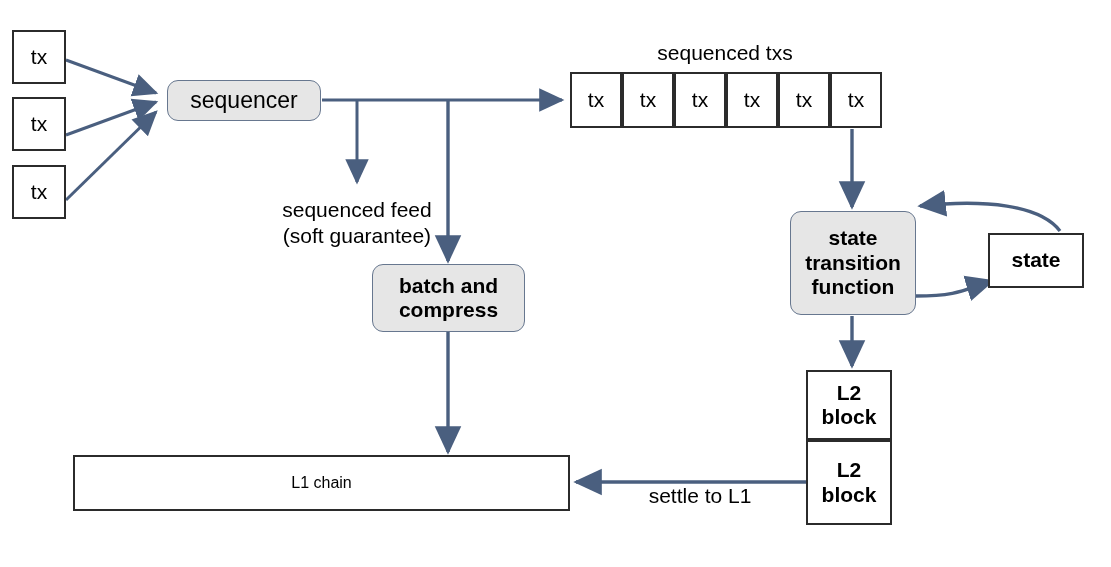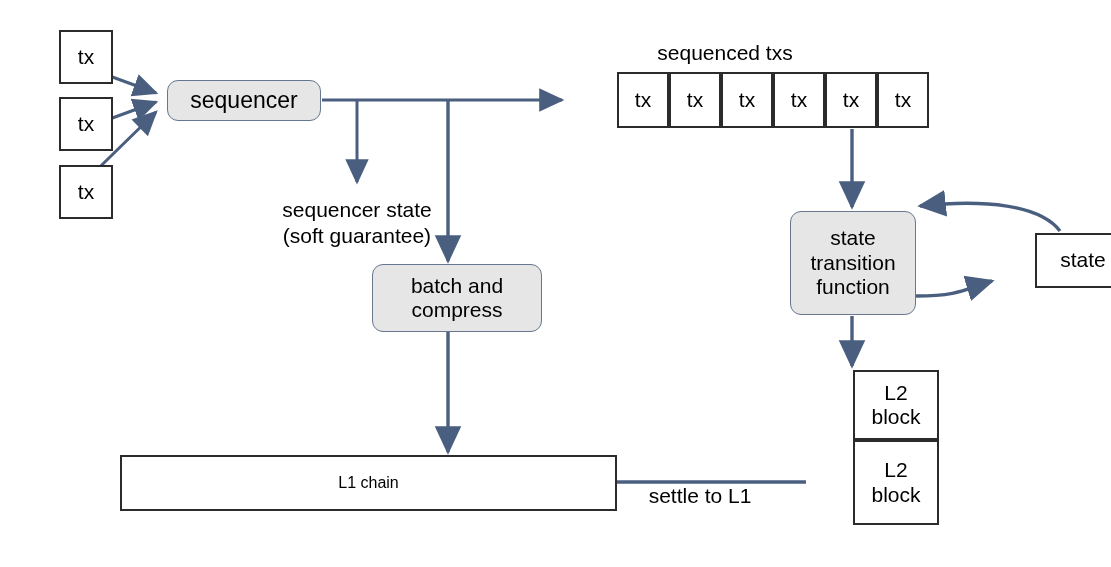--- a/index.html
+++ b/index.html
@@ -31,37 +31,36 @@
     box-sizing: border-box;
     display: flex;
     align-items: center;
     justify-content: center;
     text-align: center;
     line-height: 1.16;
   }
   .box-plain {
     background: #ffffff;
     border: 2px solid #2b2b2b;
-    margin-left: 47px;
   }
   .box-round {
     background: #e6e6e6;
     border: 1.5px solid #67778f;
     border-radius: 11px;
   }
   .label {
     position: absolute;
     text-align: center;
     line-height: 1.22;
     white-space: pre-line;
     color: #000000;
   }
   .t-tx      { font-size: 21px; }
   .t-node    { font-size: 23px; }
-  .t-node-sm { font-size: 21px; }
+  .t-node-sm { font-size: 21px; font-weight: bold; }
   .t-l1      { font-size: 16px; }
   .t-label   { font-size: 21px; }
 </style>
 </head>
 <body>
 
 <div id="canvas">
 
   <svg class="edges" viewBox="0 0 1111 567" xmlns="http://www.w3.org/2000/svg">
     <defs>
@@ -121,24 +120,24 @@
   <div class="node box-plain t-tx" style="left:726px; top:72px; width:52px; height:56px;">
     <span>tx</span>
   </div>
   <div class="node box-plain t-tx" style="left:778px; top:72px; width:52px; height:56px;">
     <span>tx</span>
   </div>
   <div class="node box-plain t-tx" style="left:830px; top:72px; width:52px; height:56px;">
     <span>tx</span>
   </div>
 
-  <div class="label t-label" style="left:197px; top:197px; width:320px;">sequencer state
+  <div class="label t-label" style="left:197px; top:197px; width:320px;">sequenced feed
 (soft guarantee)</div>
 
-  <div class="node box-round t-node-sm" style="left:372px; top:264px; width:170px; height:68px;">
+  <div class="node box-round t-node-sm" style="left:372px; top:264px; width:153px; height:68px;">
     <span style="white-space:pre-line">batch and
 compress</span>
   </div>
 
   <div class="node box-round t-node-sm" style="left:790px; top:211px; width:126px; height:104px;">
     <span style="white-space:pre-line">state
 transition
 function</span>
   </div>
 

